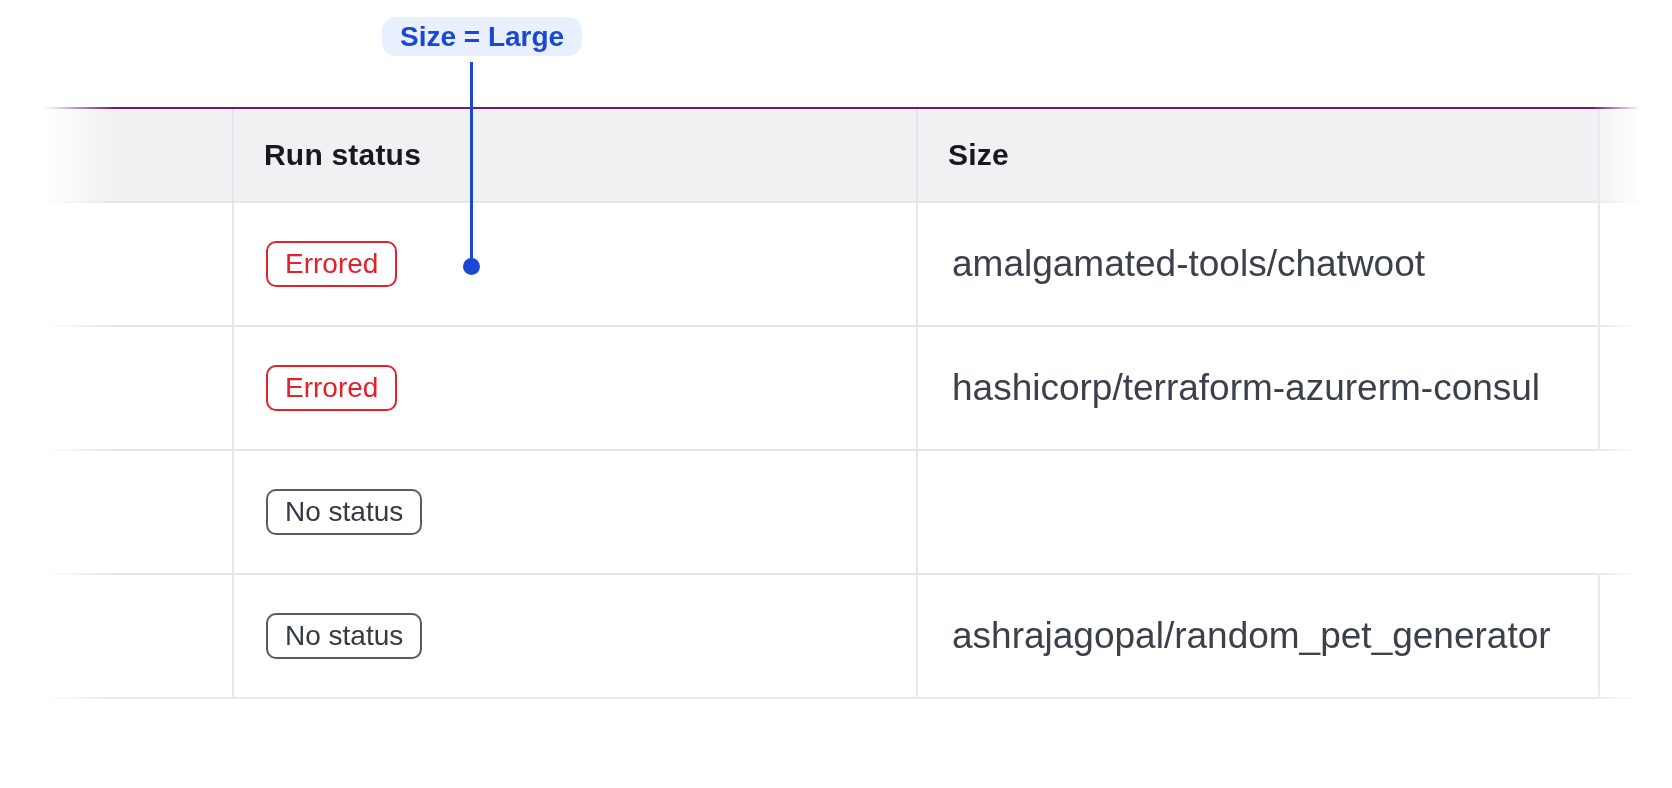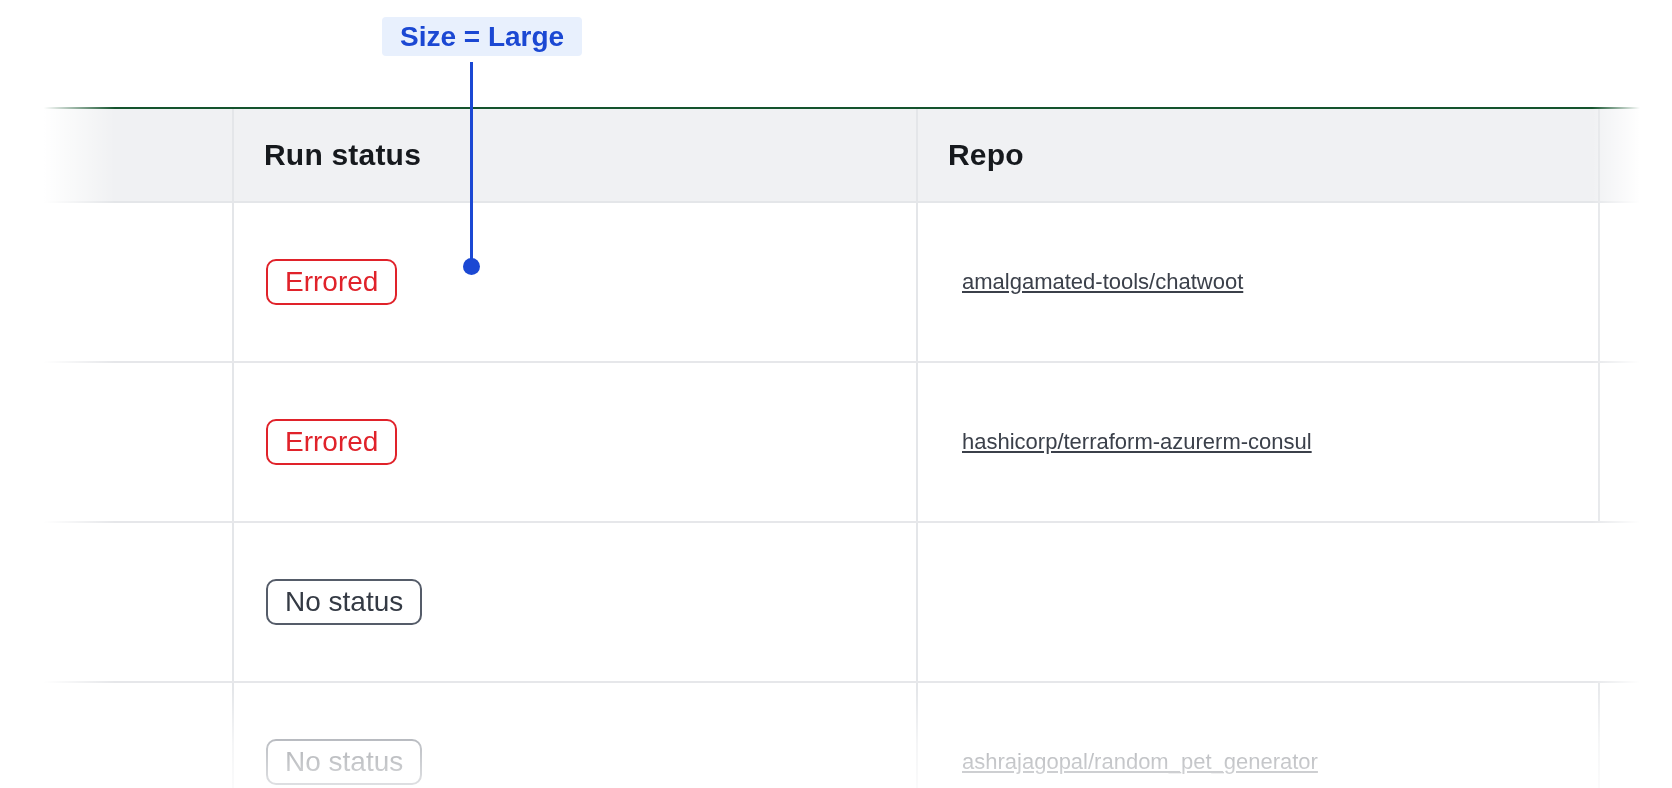--- a/index.html
+++ b/index.html
@@ -15,26 +15,26 @@
   .table {
     position: absolute;
     left: 43px;
     top: 107px;
     width: 1629px;
   }
   .thead {
     display: flex;
     height: 96px;
     background: var(--header-bg, #f0f1f3);
-    border-top: 2px solid #14532d;
+    border-top: 2px solid #701a75;
     border-bottom: 2px solid #e4e6e9;
   }
   .trow {
     display: flex;
-    height: 160px;
+    height: 124px;
     background: #ffffff;
     border-bottom: 2px solid #e6e7ea;
   }
   .cell {
     display: flex;
     align-items: center;
     height: 100%;
     overflow: hidden;
   }
   .col-select { width: 189px; flex: 0 0 auto; }
@@ -43,25 +43,24 @@
   .col-extra  { flex: 1 1 auto; border-left: 2px solid #e4e6e9; }
 
   .th-label {
     padding-left: 30px;
     font-size: 30px;
     font-weight: 700;
     color: var(--header-text, #16191d);
     letter-spacing: 0.2px;
   }
   .repo-text {
-    padding-left: 44px;
-    font-size: 22px;
+    padding-left: 34px;
+    font-size: 37px;
     font-weight: 400;
     color: var(--body-text, #3b404a);
-    text-decoration: underline;
   }
 
   .badge {
     display: inline-flex;
     align-items: center;
     margin-left: 32px;
     height: 46px;
     padding: 0 17px;
     border: 2px solid currentColor;
     border-radius: 10px;
@@ -74,21 +73,21 @@
   
   .anno-pill {
     position: absolute;
     left: 382px;
     top: 17px;
     height: 39px;
     padding: 0 18px;
     display: inline-flex;
     align-items: center;
     background: var(--annotation-bg, #e8f0fd);
-    border-radius: 4px;
+    border-radius: 14px;
     color: var(--accent, #1b48d3);
     font-size: 28px;
     font-weight: 600;
     z-index: 6;
   }
   .anno-line {
     position: absolute;
     left: 470px;
     top: 62px;
     width: 3px;
@@ -125,21 +124,21 @@
 </head>
 <body>
 
 <div class="table">
   <div class="thead">
     <div class="cell col-select"></div>
     <div class="cell col-status">
       <span class="th-label">Run status</span>
     </div>
     <div class="cell col-repo">
-      <span class="th-label">Repo</span>
+      <span class="th-label">Size</span>
     </div>
     <div class="cell col-extra"></div>
   </div>
 
   <div class="trow">
     <div class="cell col-select"></div>
     <div class="cell col-status">
       <span class="badge" style="color: rgb(224, 34, 42); border-color: rgb(224, 34, 42);">Errored</span>
     </div>
     <div class="cell col-repo">

